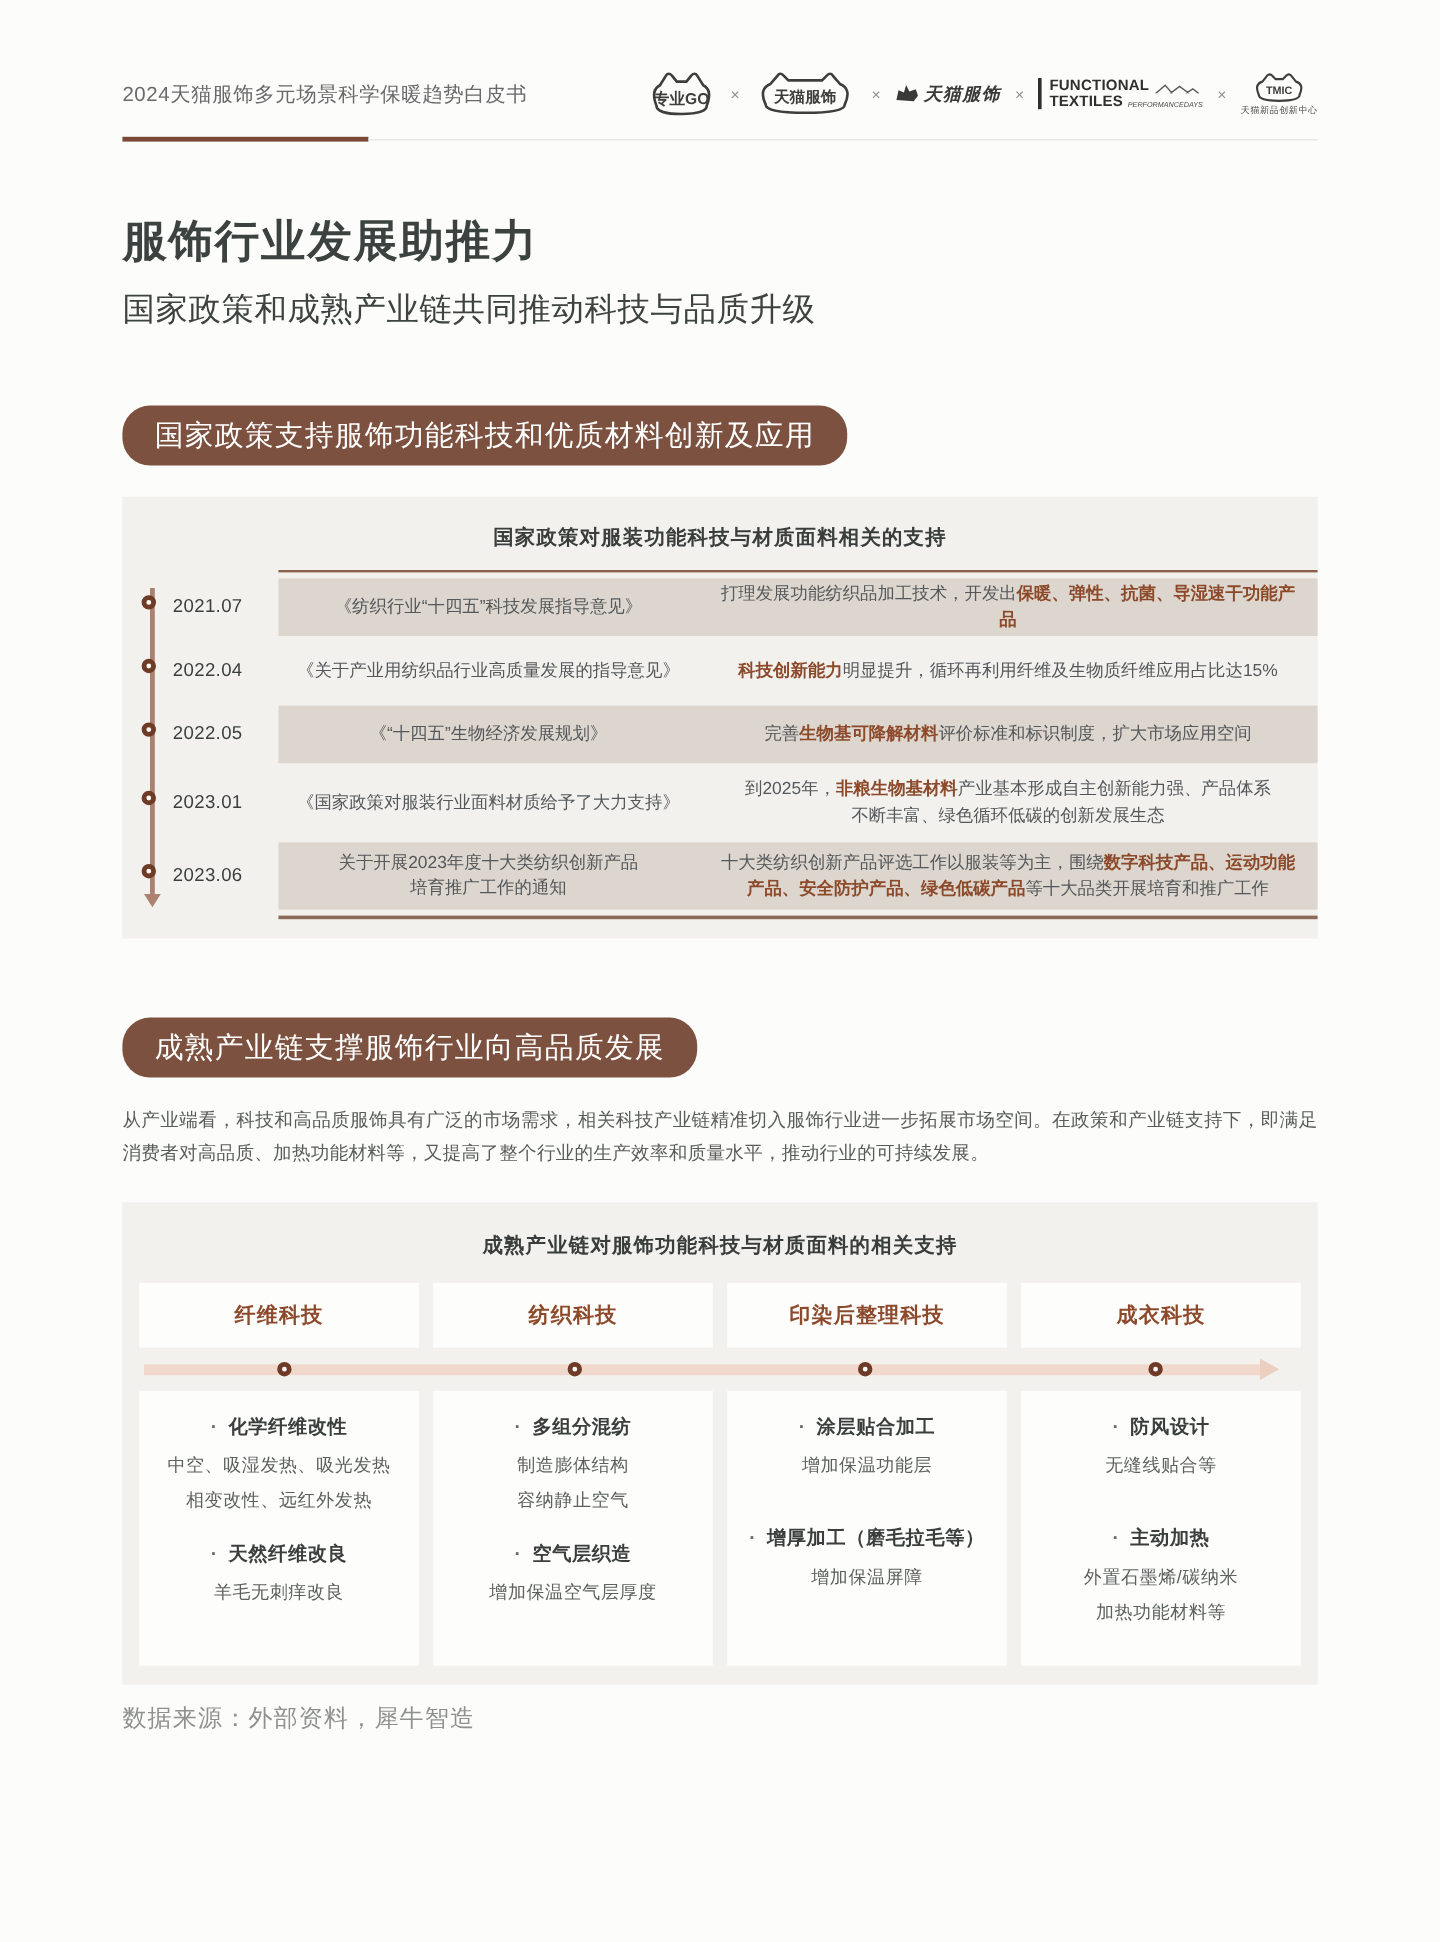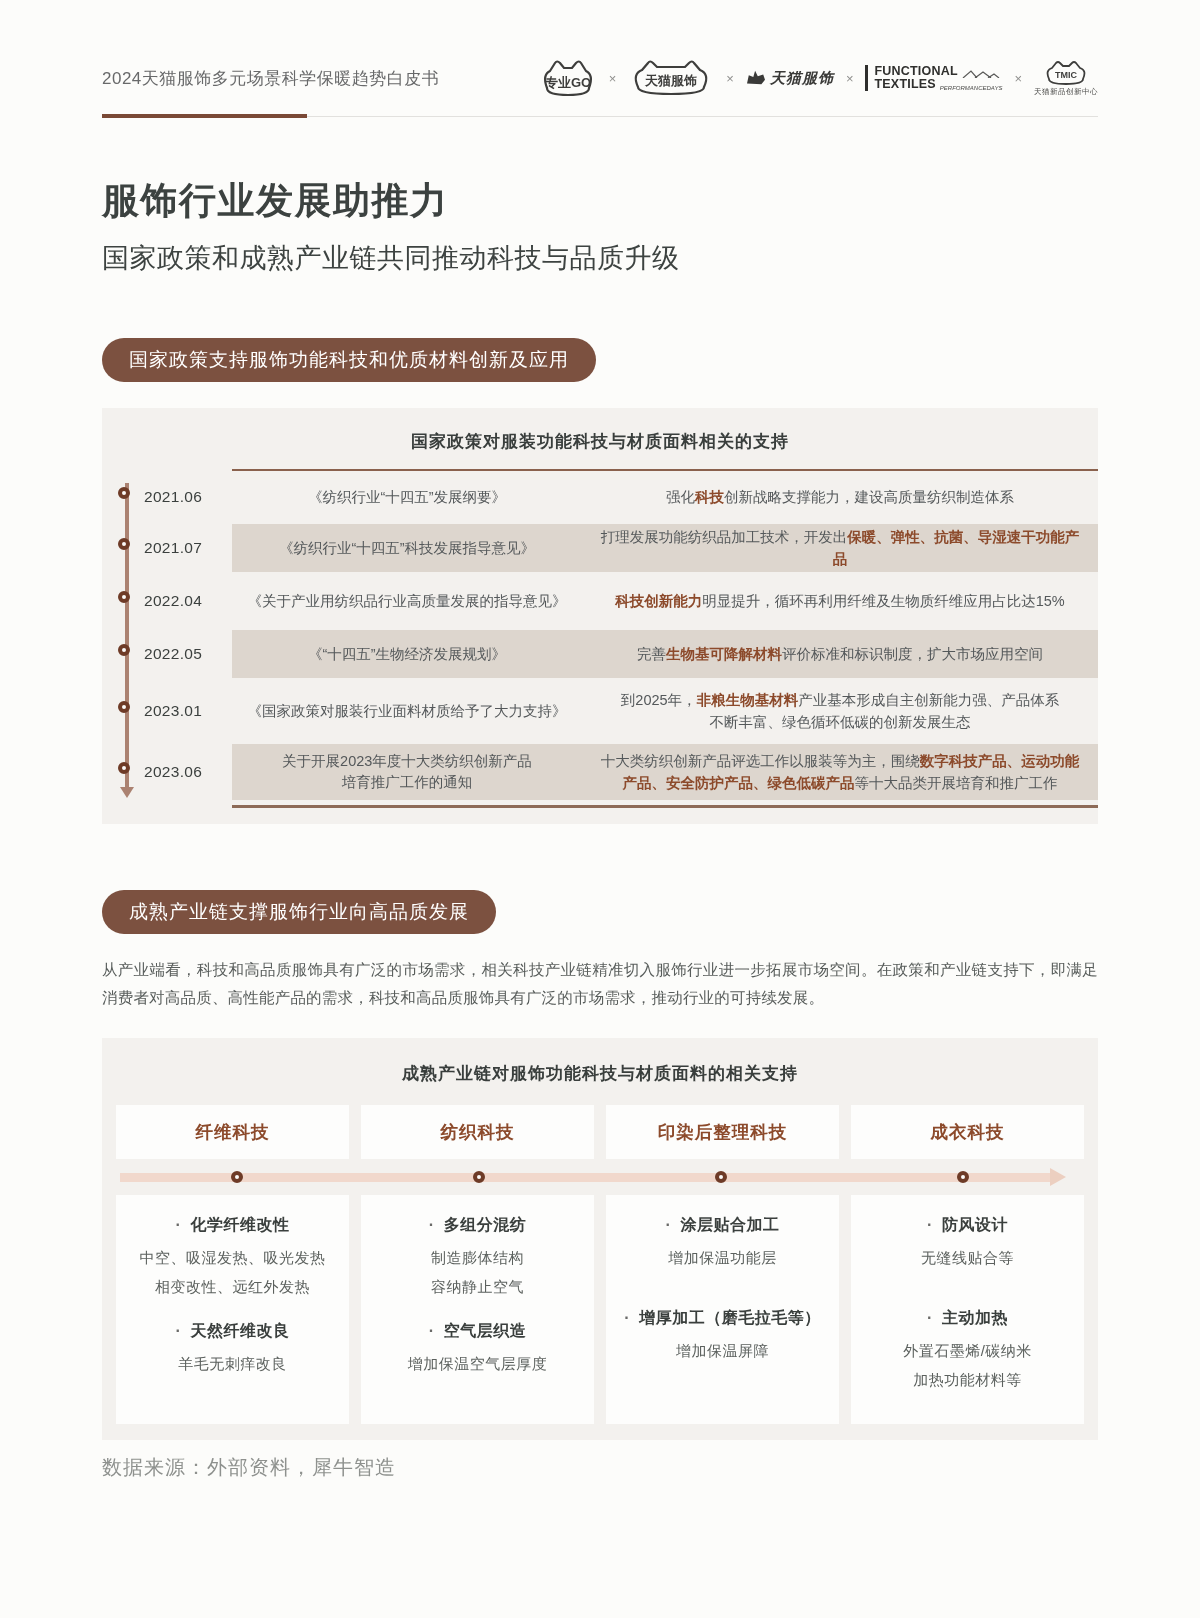--- a/index.html
+++ b/index.html
@@ -23,21 +23,21 @@
   .tmic-sub { font-size:7.5px; color:#4a4a48; margin-top:1px; letter-spacing:.5px; }
   .rules { display:flex; align-items:center; margin-top:10px; }
   .rule-brown { width:205px; height:4px; background:#7a4936; }
   .rule-gray { flex:1; height:1px; background:#e2e1de; }
 
   
   .h1 { margin-top:58px; font-size:37px; font-weight:bold; color:#3c4240; letter-spacing:1.5px; }
   .h2 { margin-top:14px; font-size:27px; font-weight:500; color:#3d4341; letter-spacing:.5px; }
 
   
-  .badge { display:inline-block; background:#7c5140; color:#ffffff; font-size:19px; padding:9px 27px; border-radius:23px; letter-spacing:1px; }
+  .badge { display:inline-block; background:#7c5140; color:#ffffff; font-size:24px; padding:9px 27px; border-radius:23px; letter-spacing:1px; }
   .badge1 { margin-top:62px; }
   .badge2 { margin-top:66px; }
   .para { margin-top:22px; font-size:15.5px; line-height:28px; color:#585d5b; text-align:justify; letter-spacing:.2px; }
 
   
   .panel { margin-top:26px; background:#f3f1ee; }
   .tbl1 { padding:22px 0 14px; position:relative; }
   .tbl-title { text-align:center; font-size:17px; font-weight:bold; color:#393e3c; letter-spacing:1px; }
   .t1line { margin:16px 0 0 130px; height:2px; background:#8a614d; }
   .t1rows { position:relative; margin-top:4px; padding-bottom:2px; }
@@ -139,28 +139,20 @@
     <div>
       <span class="badge badge1">国家政策支持服饰功能科技和优质材料创新及应用</span>
     </div>
 
     <div class="panel tbl1">
       <div class="tbl-title">国家政策对服装功能科技与材质面料相关的支持</div>
       <div class="t1line"></div>
       <div class="t1rows">
         <div class="t1timeline"></div>
 
-        <div class="t1row r-s">
-          <span class="dot"></span>
-          <span class="t1date">2021.06</span>
-          <div class="t1body">
-              <div class="t1policy">《纺织行业“十四五”发展纲要》</div>
-            <div class="t1desc"><span>强化</span><span class="hl">科技</span><span>创新战略支撑能力，建设高质量纺织制造体系</span></div>
-            </div>
-        </div>
 
         <div class="t1row r-m stripe">
           <span class="dot"></span>
           <span class="t1date">2021.07</span>
           <div class="t1body">
               <div class="t1policy">《纺织行业“十四五”科技发展指导意见》</div>
             <div class="t1desc"><span>打理发展功能纺织品加工技术，开发出</span><span class="hl">保暖、弹性、抗菌、导湿速干功能产品</span><span></span></div>
             </div>
         </div>
 
@@ -203,21 +195,21 @@
             </div>
         </div>
 
         <div class="t1bottom"></div>
       </div>
     </div>
 
     <div>
       <span class="badge badge2">成熟产业链支撑服饰行业向高品质发展</span>
     </div>
-    <p class="para">从产业端看，科技和高品质服饰具有广泛的市场需求，相关科技产业链精准切入服饰行业进一步拓展市场空间。在政策和产业链支持下，即满足消费者对高品质、高性能产品的需求，科技和高品质服饰具有广泛的市场需求，推动行业的可持续发展。</p>
+    <p class="para">从产业端看，科技和高品质服饰具有广泛的市场需求，相关科技产业链精准切入服饰行业进一步拓展市场空间。在政策和产业链支持下，即满足消费者对高品质、加热功能材料等，又提高了整个行业的生产效率和质量水平，推动行业的可持续发展。</p>
 
     <div class="panel tbl2">
       <div class="tbl-title">成熟产业链对服饰功能科技与材质面料的相关支持</div>
 
       <div class="t2grid t2heads">
         <div class="t2head">纤维科技</div>
         <div class="t2head">纺织科技</div>
         <div class="t2head">印染后整理科技</div>
         <div class="t2head">成衣科技</div>
       </div>

